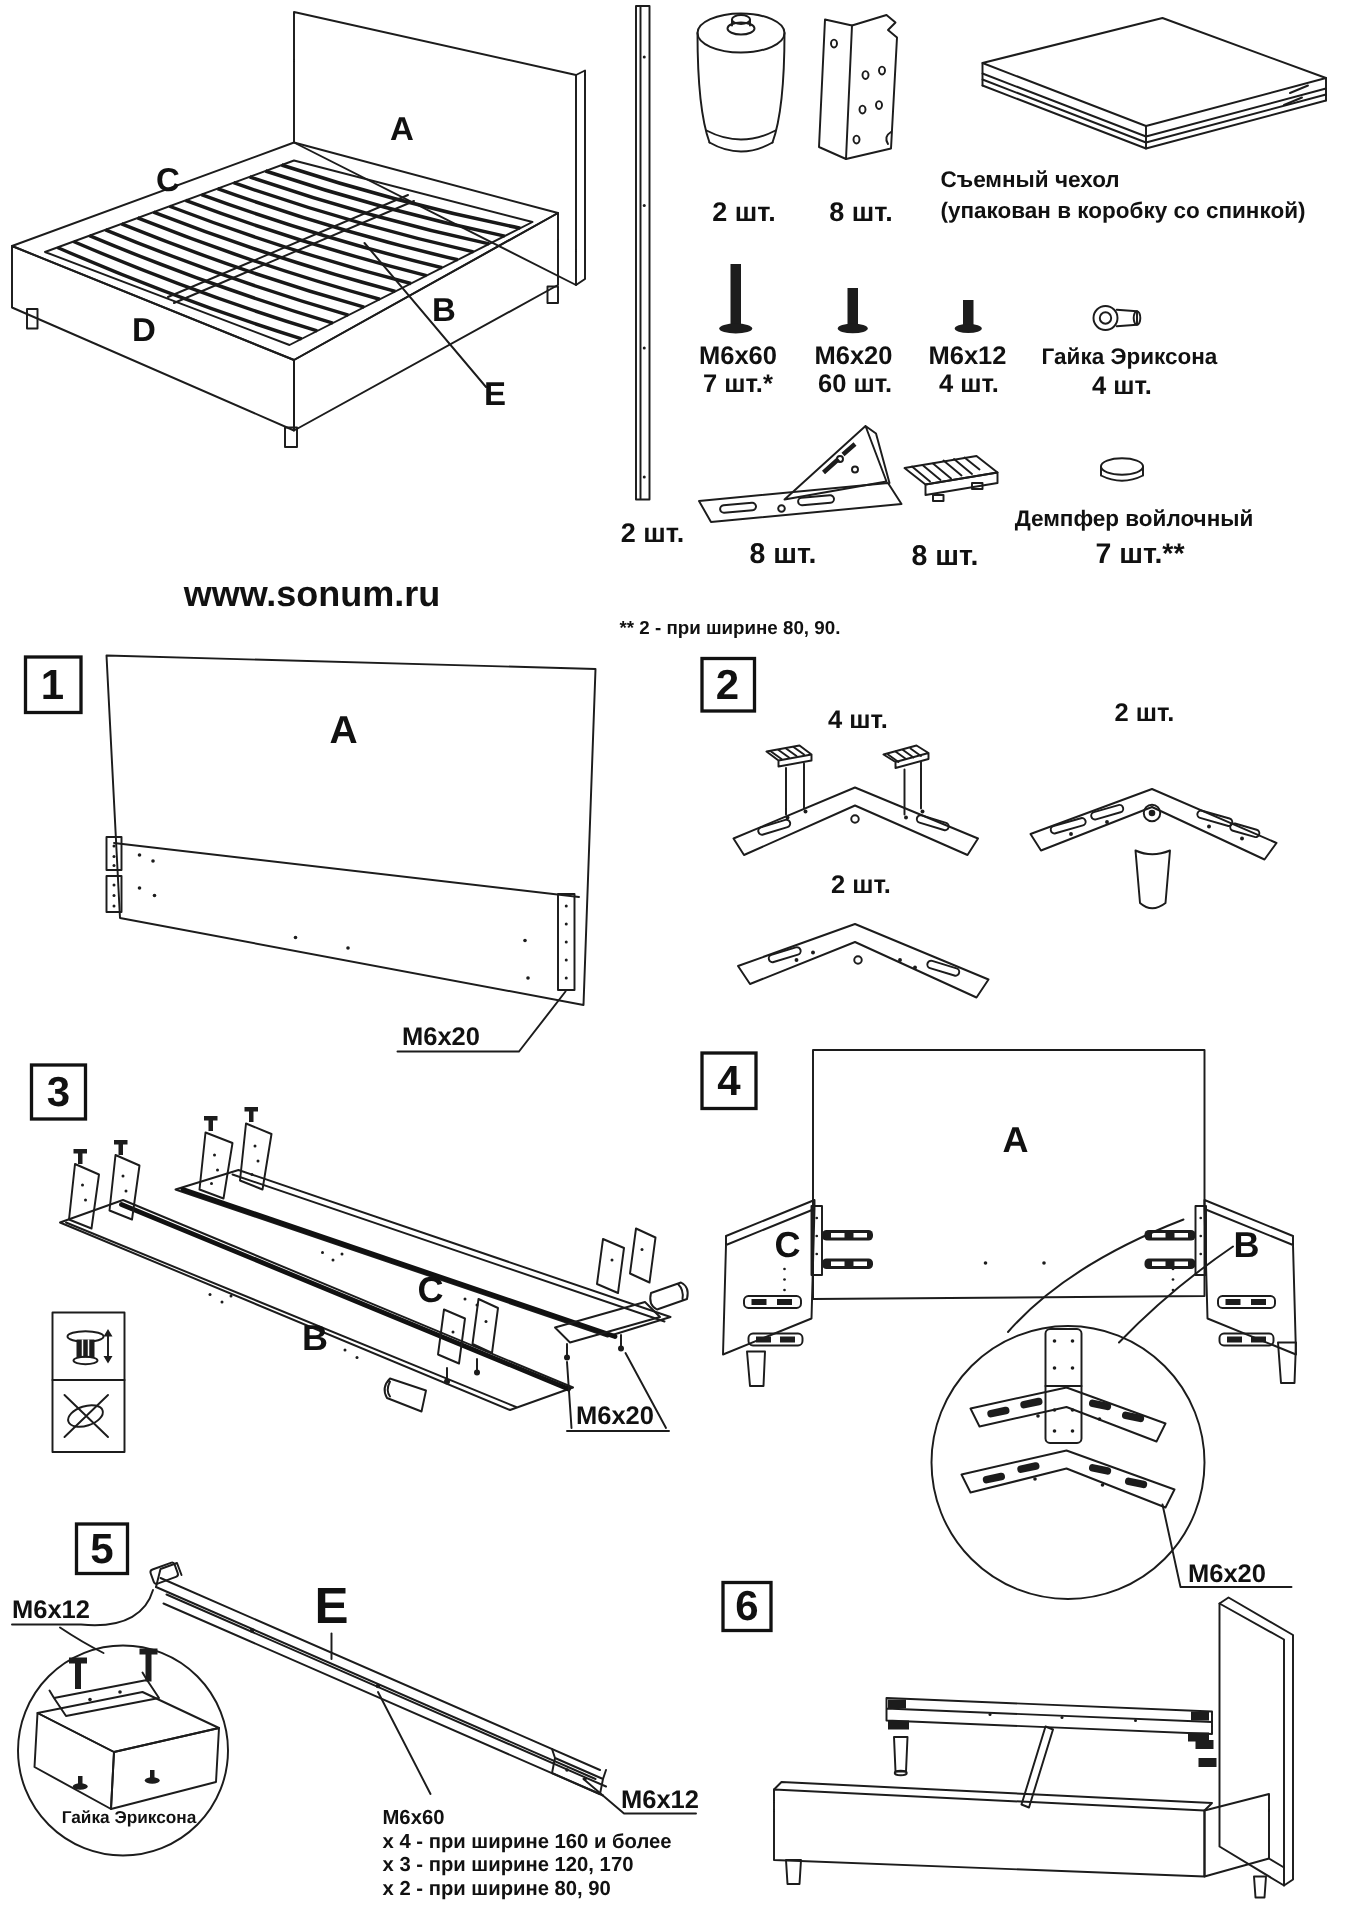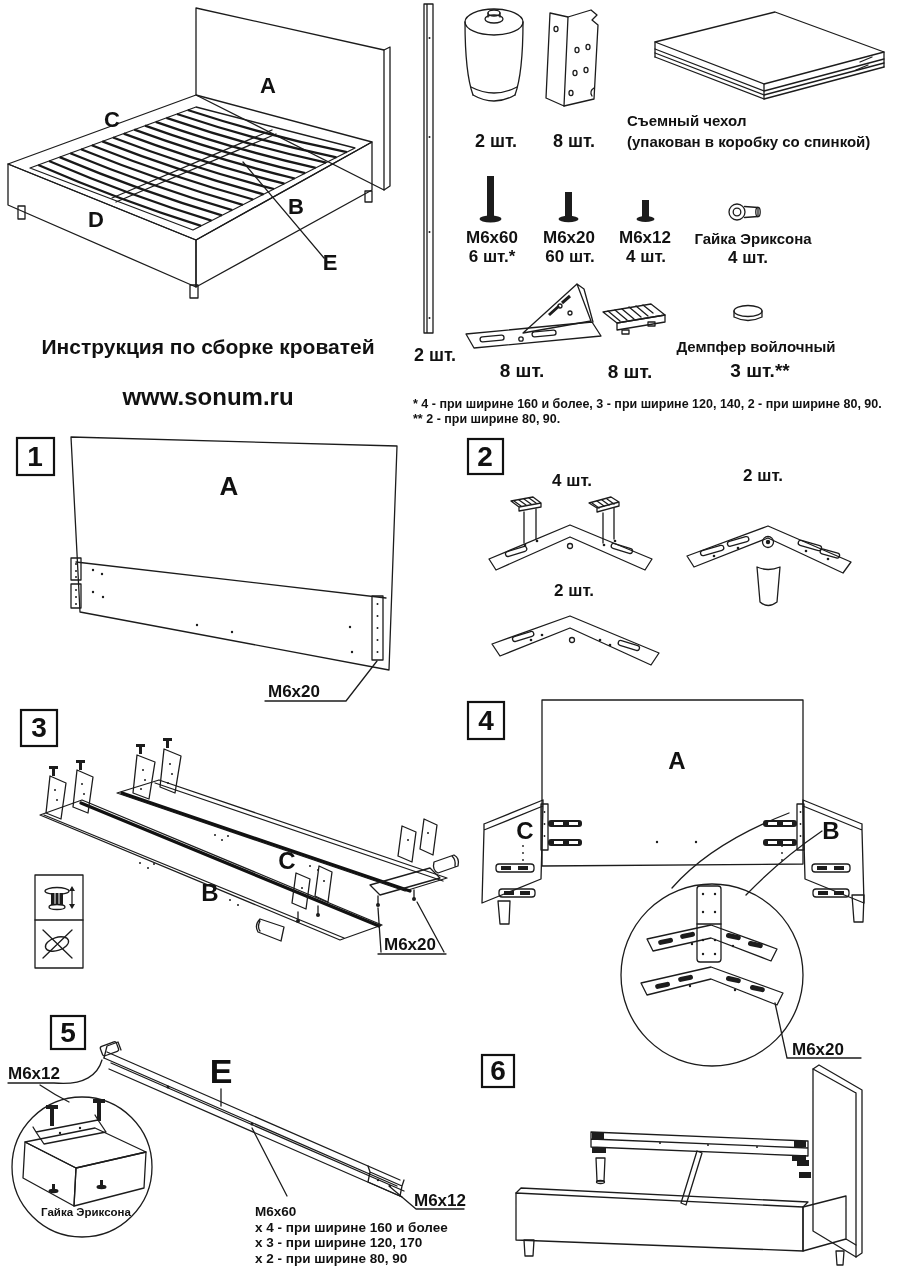--- a/index.html
+++ b/index.html
@@ -394,50 +394,48 @@
     <path class="s" d="M697,1151 L681,1203 M702,1153 L686,1205 M697,1151 L702,1153 M681,1203 L686,1205"></path>
     <path class="s" d="M516,1193 L803,1207 L803,1251 L516,1240 Z"></path>
     <path class="s" d="M516,1193 L521,1188 L808,1202 L803,1207"></path>
     <path class="s" d="M803,1207 L846,1196 L846,1239 L803,1251 Z M846,1239 L856,1245"></path>
     <path class="s" d="M524,1240 L534,1240 L533,1256 L525,1256 Z M836,1251 L844,1251 L843,1265 L837,1265 Z"></path>
     <rect class="f" x="797" y="1160" width="12" height="6"></rect>
         <rect class="f" x="799" y="1172" width="12" height="6"></rect>
   </g>
 </svg>
 
-<div class="lbl t21" style="left:208px;top:346px">Инструкция по сборке кроватей</div>
 <div class="lbl t19" style="left:208px;top:397px">www.sonum.ru</div>
 
 <div class="lbl t22" style="left:268px;top:86px">A</div>
 <div class="lbl t22" style="left:112px;top:120px">C</div>
 <div class="lbl t22" style="left:296px;top:207px">B</div>
 <div class="lbl t22" style="left:96px;top:220px">D</div>
 <div class="lbl t22" style="left:330px;top:263px">E</div>
 
 <div class="lbl t18" style="left:435px;top:355px">2 шт.</div>
 <div class="lbl t18" style="left:496px;top:141px">2 шт.</div>
 <div class="lbl t18" style="left:574px;top:141px">8 шт.</div>
 <div class="lbl ll t15" style="left:627px;top:120px">Съемный чехол</div>
 <div class="lbl ll t15" style="left:627px;top:141px">(упакован в коробку со спинкой)</div>
 
 <div class="lbl t17" style="left:492px;top:237px">М6х60</div>
-<div class="lbl t17" style="left:492px;top:256px">6 шт.*</div>
+<div class="lbl t17" style="left:492px;top:256px">7 шт.*</div>
 <div class="lbl t17" style="left:569px;top:237px">М6х20</div>
 <div class="lbl t17" style="left:570px;top:256px">60 шт.</div>
 <div class="lbl t17" style="left:645px;top:237px">М6х12</div>
 <div class="lbl t17" style="left:646px;top:256px">4 шт.</div>
 <div class="lbl t15" style="left:753px;top:238px">Гайка Эриксона</div>
 <div class="lbl t17" style="left:748px;top:257px">4 шт.</div>
 
 <div class="lbl t19b" style="left:522px;top:370px">8 шт.</div>
 <div class="lbl t19b" style="left:630px;top:371px">8 шт.</div>
 <div class="lbl t15" style="left:756px;top:346px">Демпфер войлочный</div>
-<div class="lbl t19b" style="left:760px;top:370px">3 шт.**</div>
-
-<div class="lbl ll t12" style="left:413px;top:404px">* 4 - при ширине 160 и более, 3 - при ширине 120, 140, 2 - при ширине 80, 90.</div>
+<div class="lbl t19b" style="left:760px;top:370px">7 шт.**</div>
+
 <div class="lbl ll t12" style="left:413px;top:419px">** 2 - при ширине 80, 90.</div>
 
 <div class="lbl t28" style="left:35px;top:457px">1</div>
 <div class="lbl t26" style="left:229px;top:486px">A</div>
 <div class="lbl t17" style="left:294px;top:691px">М6х20</div>
 
 <div class="lbl t28" style="left:485px;top:457px">2</div>
 <div class="lbl t17" style="left:572px;top:480px">4 шт.</div>
 <div class="lbl t17" style="left:763px;top:475px">2 шт.</div>
 <div class="lbl t17" style="left:574px;top:590px">2 шт.</div>

